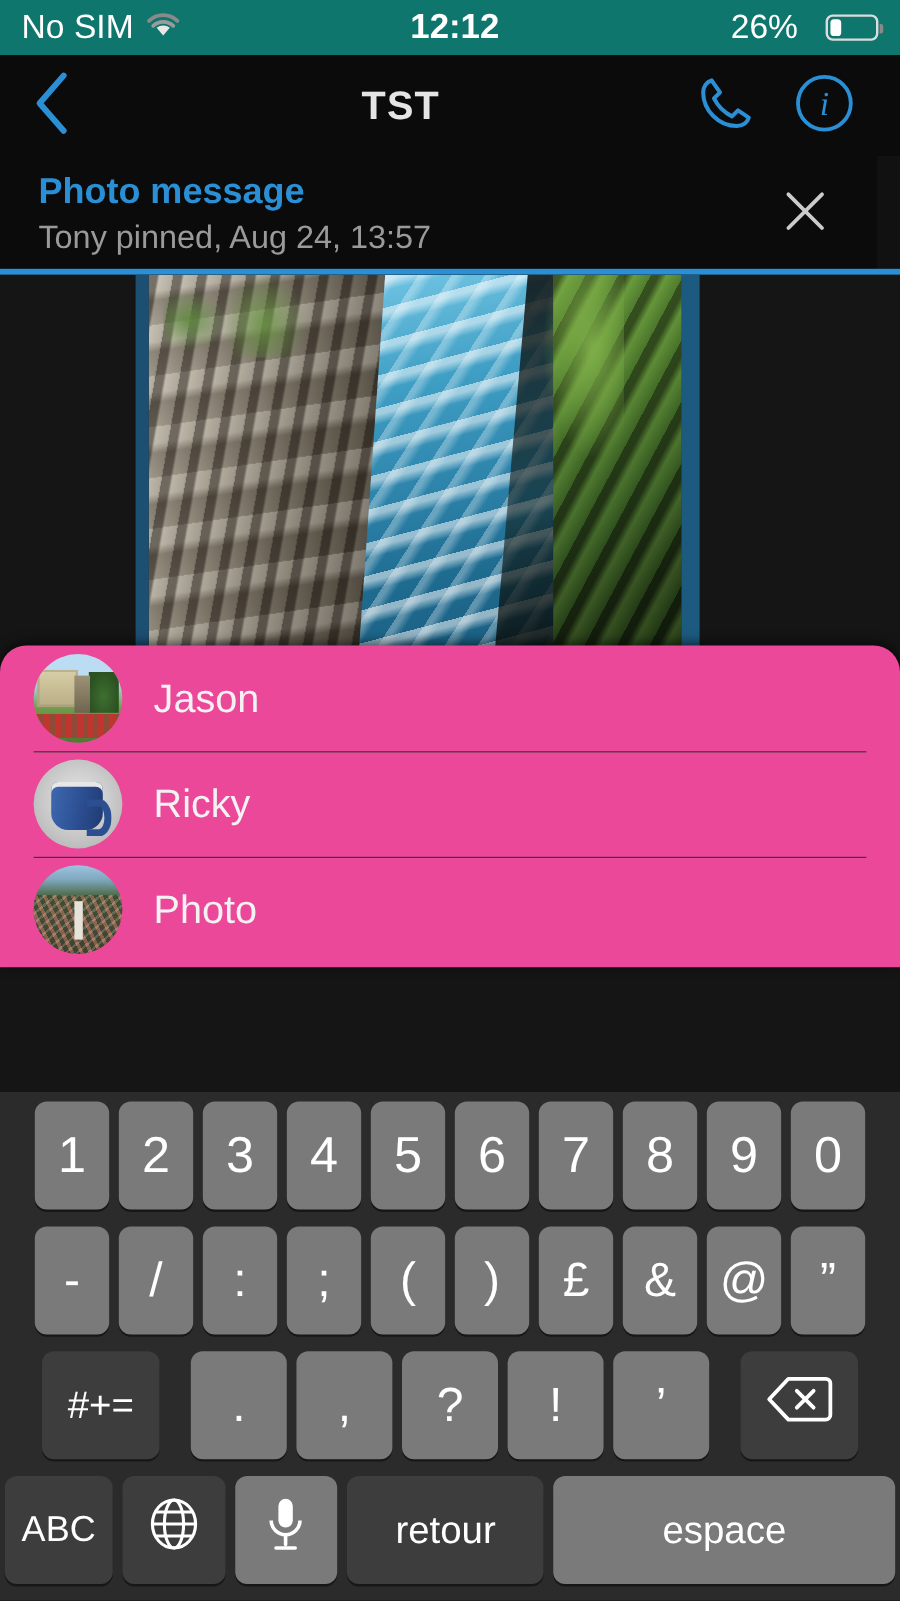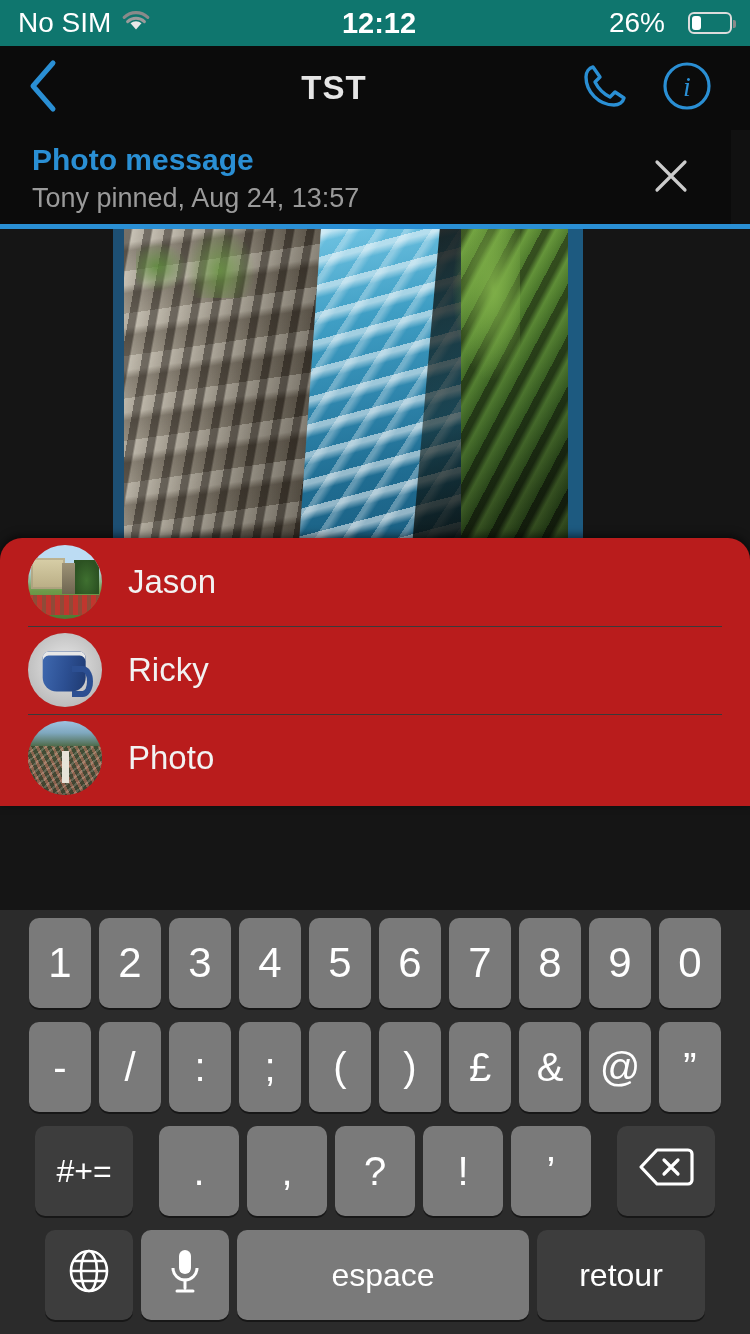--- a/index.html
+++ b/index.html
@@ -112,21 +112,21 @@
   }
   .photo .edge-dark {
     position: absolute; left: 68%; top: 0; width: 14%; height: 100%;
     background: linear-gradient(160deg, rgba(10,12,10,.85), rgba(15,25,20,.55) 60%, rgba(10,14,12,.9));
     transform: skewX(-5deg);
   }
 
   
   .mention-panel {
     position: absolute; left: 0; top: 538px; width: 750px; height: 268px;
-    background: #b91c1c; border-radius: 22px 22px 0 0;
+    background: #ec4899; border-radius: 22px 22px 0 0;
     box-shadow: 0 -2px 10px rgba(0,0,0,.6);
   }
   .mention-row {
     height: 88px; display: flex; align-items: center; padding-left: 28px;
     position: relative;
   }
   .mention-row + .mention-row::before {
     content:""; position: absolute; left: 28px; right: 28px; top: 0;
     height: 1px; background: #3a3a3a;
   }
@@ -365,36 +365,37 @@
         <span>
           <svg width="56" height="42" viewBox="0 0 56 42">
             <path d="M19 4 H50 a4 4 0 0 1 4 4 V34 a4 4 0 0 1 -4 4 H19 L3 21 Z" fill="none" stroke="#ffffff" stroke-width="3.2" stroke-linejoin="round"></path>
             <path d="M26 14 L40 28 M40 14 L26 28" stroke="#ffffff" stroke-width="3.2" stroke-linecap="round"></path>
           </svg>
         </span>
       </div>
     </div>
 
     <div class="krow krow4">
+      <div class="key dark k-abc">ABC</div>
       <div class="key dark k-globe">
         <span>
           <svg width="46" height="46" viewBox="0 0 46 46">
             <ellipse cx="23" cy="23" rx="18" ry="20" fill="none" stroke="#fff" stroke-width="2.6"></ellipse>
             <ellipse cx="23" cy="23" rx="8" ry="20" fill="none" stroke="#fff" stroke-width="2.6"></ellipse>
             <path d="M5 23 H41 M7.5 13 H38.5 M7.5 33 H38.5" stroke="#fff" stroke-width="2.6"></path>
           </svg>
         </span>
       </div>
       <div class="key k-mic">
         <span>
           <svg width="36" height="48" viewBox="0 0 36 48">
             <rect x="12" y="3" width="12" height="24" rx="6" fill="#fff"></rect>
             <path d="M6 21 a12 12 0 0 0 24 0" fill="none" stroke="#fff" stroke-width="3"></path>
             <path d="M18 33 V41 M10 44 H26" stroke="#fff" stroke-width="3" stroke-linecap="round"></path>
           </svg>
         </span>
       </div>
+      <div class="key dark k-return">retour</div>
       <div class="key k-space">espace</div>
-      <div class="key dark k-return">retour</div>
     </div>
 
   </div>
 </div>
 
 </body></html>

